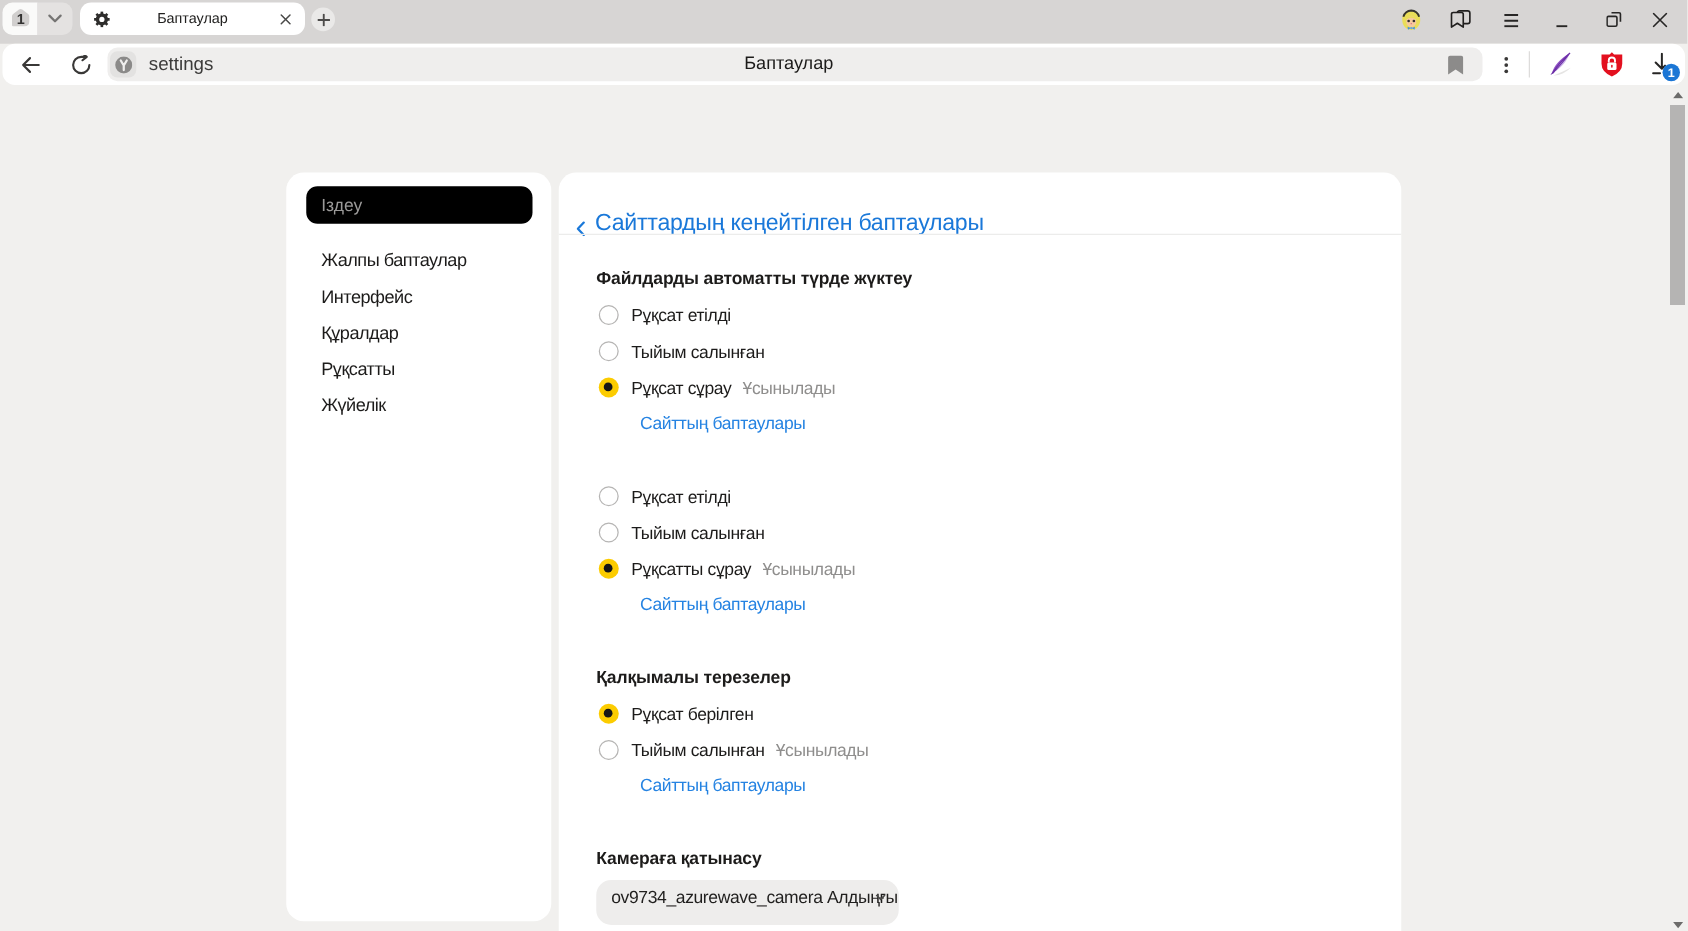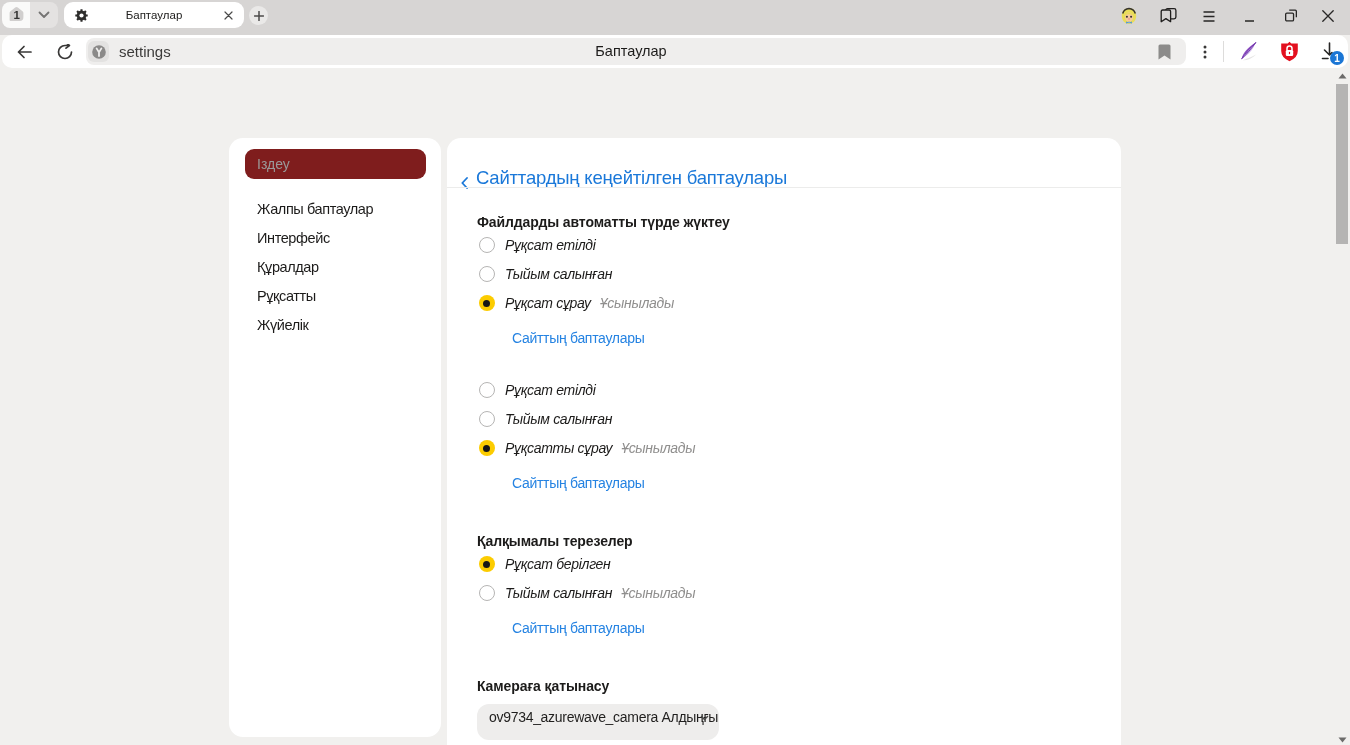--- a/index.html
+++ b/index.html
@@ -23,31 +23,31 @@
 #settingstext { left:33px; top:0; height:27px; line-height:27px; font-size:15px; color:#3c3b3a; }
 #pagetitle2 { left:-5px; top:0; width:1100px; height:27px; line-height:27px; text-align:center; font-size:14.5px; color:#1c1b1a; }
 #addrdivider { left:1221px; top:6px; width:1px; height:21px; background:#dddcdb; }
 
 
 #page { left:0; top:68px; width:1350px; height:677px; background:#f1f0ee; }
 #topnav { left:0; top:25px; width:1342px; height:21px; display:flex; justify-content:center; align-items:center; gap:18.5px; font-size:12px; letter-spacing:-0.1px; color:#21201f; }
 .pill { background:#e5e4e2; border-radius:11px; padding:3.5px 10.5px; }
 
 #sidebar { left:229px; top:70px; width:212px; height:599px; background:#fff; border-radius:14px; }
-#searchbox { left:16px; top:11px; width:181px; height:30px; background:#7f1d1d; border-radius:9px; line-height:30px; padding-left:12px; font-size:14px; color:#9b9a99; }
+#searchbox { left:16px; top:11px; width:181px; height:30px; background:#000000; border-radius:9px; line-height:30px; padding-left:12px; font-size:14px; color:#9b9a99; }
 #sideitems { left:28px; top:57px; width:176px; }
 .sitem { height:29px; line-height:29px; font-size:14.5px; letter-spacing:-0.4px; color:#1c1b1a; }
 
 #maincard { left:447px; top:70px; width:674px; height:680px; background:#fff; border-radius:14px 14px 0 0; }
 #heading { left:14px; top:1.5px; height:49px; display:flex; align-items:flex-end; font-size:18.5px; letter-spacing:-0.2px; color:#1a78d9; }
 #heading svg { margin-right:8px; margin-top:1px; }
 #hdivider { left:0; top:49px; width:674px; height:1px; background:#ececeb; }
 #content { left:30px; top:70px; width:630px; font-size:14px; letter-spacing:-0.3px; }
 .sectitle { height:29px; line-height:29px; font-size:14px; font-weight:bold; letter-spacing:-0.1px; color:#1c1b1a; }
-.rrow { height:29px; display:flex; color:#1c1b1a;font-style:italic; }
+.rrow { height:29px; display:flex; align-items:center; color:#1c1b1a; }
 .radio { width:16px; height:16px; border-radius:50%; border:1px solid #b6b5b4; background:#fff; margin-left:1.5px; margin-right:10.5px; flex:0 0 auto; }
 .radio.sel { border:none; background:#fccc00; position:relative; }
 .radio.sel:after { content:""; position:absolute; left:4.5px; top:4.5px; width:7px; height:7px; background:#161616; border-radius:50%; }
 .hint { color:#8f8e8d; margin-left:9px; }
 .slink { height:29px; line-height:29px; color:#2583e2;margin-left:35px; }
 .gap { height:29px; }
 #dropdown { margin-top:3px; width:242px; height:36px; background:#eeedec; border-radius:12px; line-height:26px; padding-left:12px; position:relative; font-size:14px; color:#201f1e; }
 
 
 #sbthumb { left:1336px; top:16px; width:12px; height:160px; background:#b5b4b3; }

